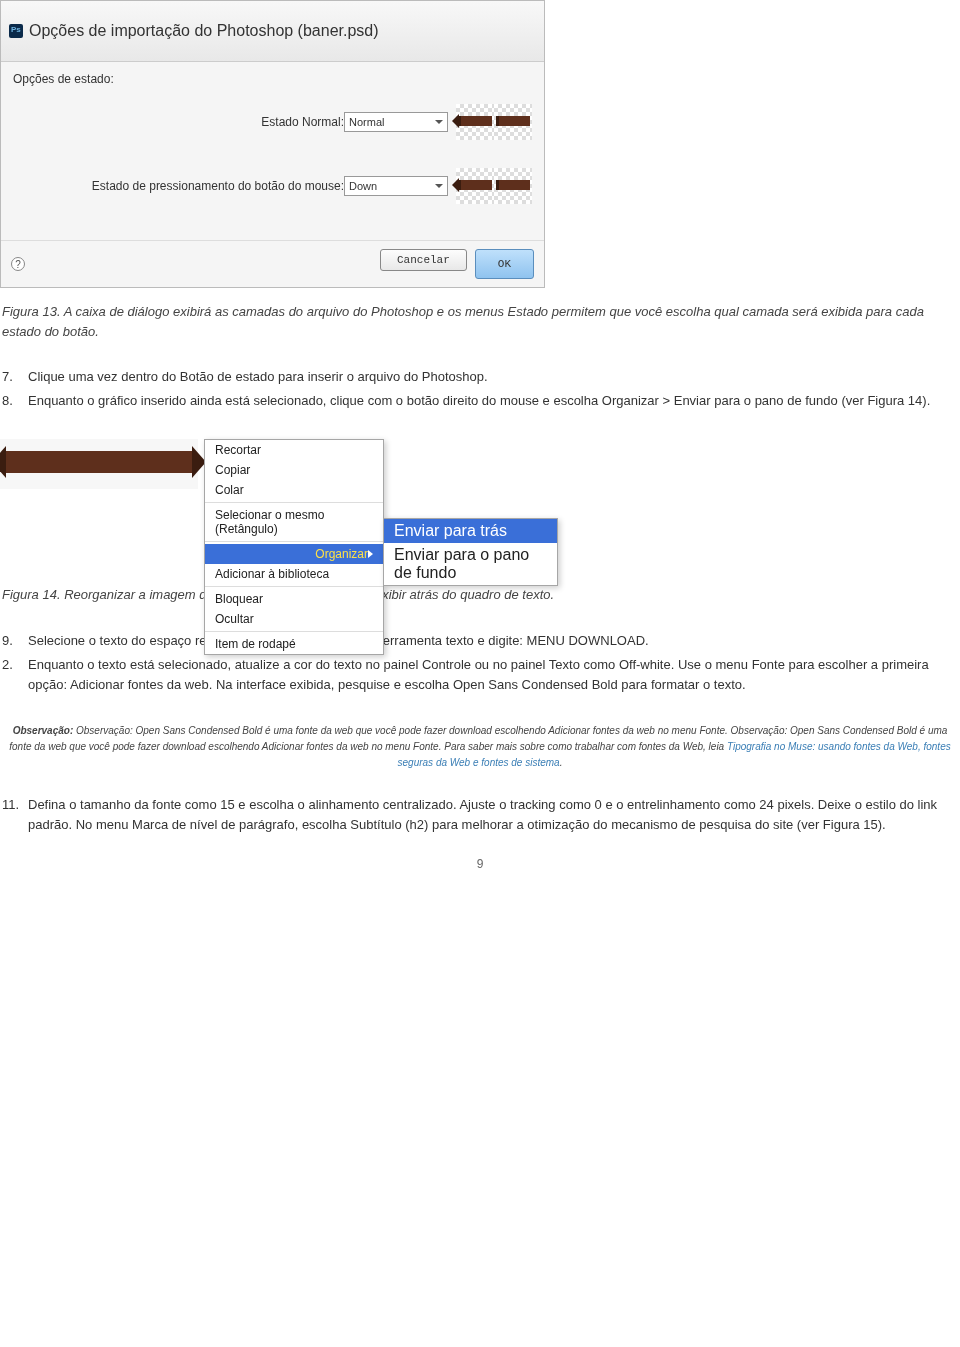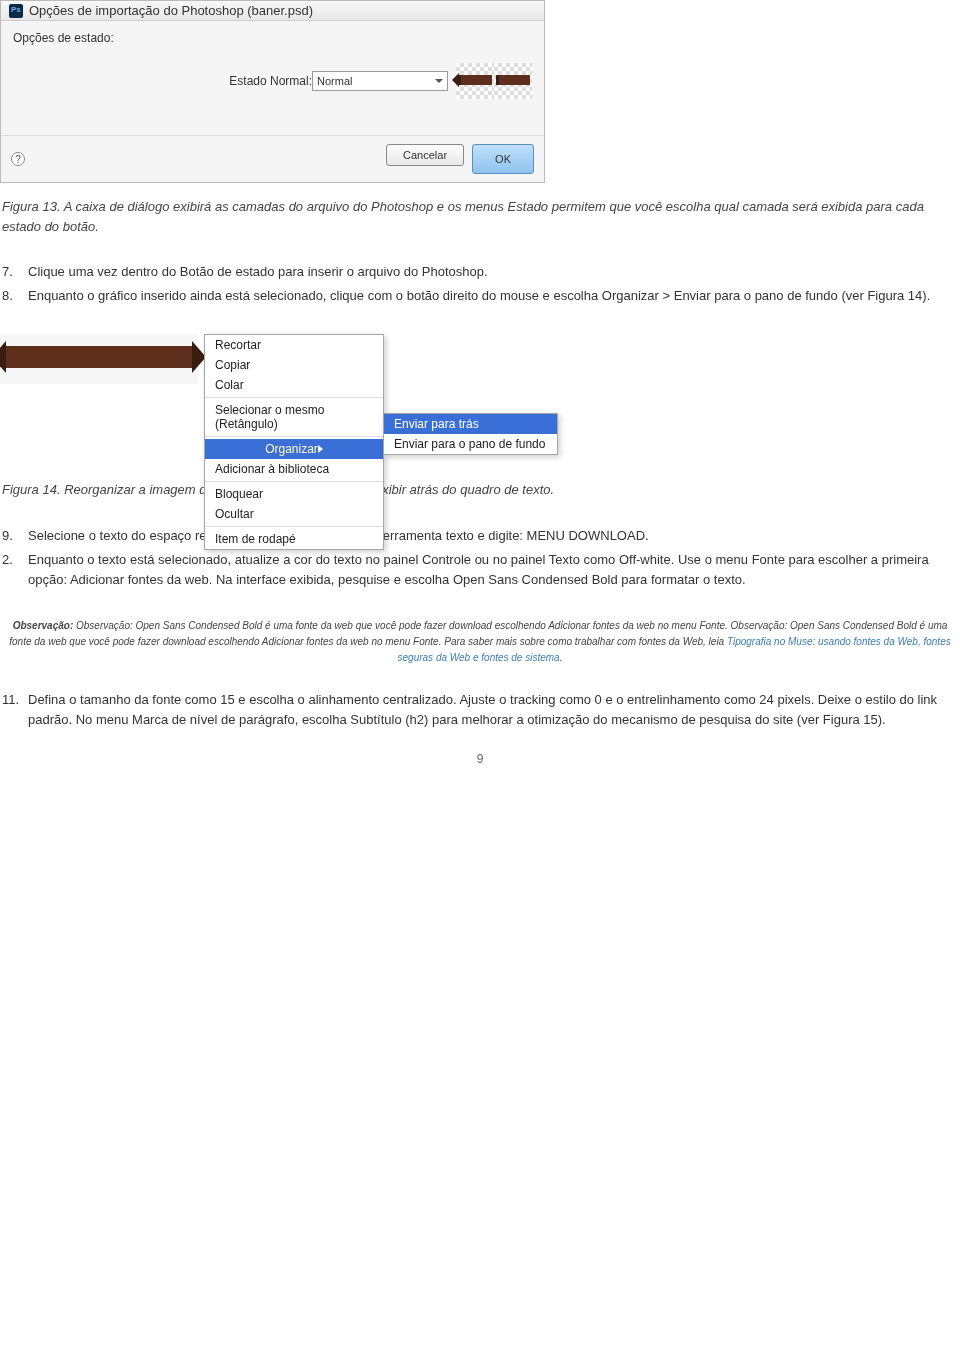--- a/index.html
+++ b/index.html
@@ -13,22 +13,22 @@
   }
   .dialog {
     width: 545px;
     margin: 0;
     background: #f5f5f5;
     border: 1px solid #bbb;
   }
   .dialog-title {
     background: linear-gradient(#f8f8f8,#e8e8e8);
     border-bottom: 1px solid #ccc;
-    padding: 2px 8px;
-    font-size: 13px;
+    padding: 21px 8px;
+    font-size: 16px;
     color: #333;
     display: flex;
     align-items: center;
   }
   .dialog-title .ps-icon {
     width: 14px; height: 14px;
     background: #0b2a4a;
     margin-right: 6px;
     border-radius: 2px;
     position: relative;
@@ -48,21 +48,21 @@
     align-items: center;
     margin-bottom: 28px;
     justify-content: flex-end;
   }
   .state-label {
     font-size: 12px;
     color: #333;
     text-align: right;
   }
   .dropdown {
-    width: 136px;
+    width: 104px;
     height: 20px;
     background: #fff;
     border: 1px solid #999;
     font-size: 11px;
     padding: 1px 4px;
     display: flex;
     align-items: center;
     justify-content: space-between;
     position: relative;
   }
@@ -122,21 +122,21 @@
     background: #fff;
   }
   .dialog-buttons { display: flex; gap: 8px; }
   .btn {
     height: 22px;
     padding: 0 16px;
     font-size: 11px;
     border: 1px solid #888;
     border-radius: 3px;
     background: linear-gradient(#fdfdfd,#e8e8e8);
-    display: flex; align-items: center; justify-content: center;
+    display: flex; align-items: center; justify-content: center; font-family: Liberation Mono, monospace;
   }
   .btn.primary {
     background: linear-gradient(#bfe0fb,#8fc3ef);
     border-color: #5a8ebd;
     padding: 14px 22px;
   }
   .caption {
     font-style: italic;
     font-size: 13px;
     color: #444;
@@ -201,40 +201,40 @@
     box-shadow: 2px 2px 6px rgba(0,0,0,0.2);
     font-size: 12px;
   }
   .context-menu .mi {
     padding: 3px 10px;
     color: #222;
   }
   .context-menu .sep { height: 1px; background: #ddd; margin: 2px 0; }
   .context-menu .mi.hilite {
     background: #3a6fd8;
-    color: #fef9c3;
-    display: flex;
-    justify-content: center;
+    color: #fde047;
+    display: flex;
+    justify-content: flex-end;
     align-items: center;
   }
   .context-menu .mi.hilite .arrow-r {
     width: 0; height: 0;
     border-top: 4px solid transparent;
     border-bottom: 4px solid transparent;
     border-left: 5px solid #fff;
   }
   .submenu {
     position: absolute;
     left: 383px;
     top: 79px;
     width: 175px;
     background: #fff;
     border: 1px solid #a6a6a6;
     box-shadow: 2px 2px 6px rgba(0,0,0,0.2);
-    font-size: 12px;
+    font-size: 16px;
   }
   .submenu .mi { padding: 3px 10px; color: #222; }
   .submenu .mi.hilite { background: #3a6fd8; color: #fff; }
   .note {
     font-size: 10px;
     font-style: italic;
     color: #444;
     line-height: 1.6;
     margin: 28px 2px 24px 2px;
     text-align: center;
@@ -260,20 +260,31 @@
         <span>Normal</span>
         <span class="caret"></span>
       </div>
       <div class="layer-previews">
         <div class="layer-slot filled frame"></div>
         <div class="layer-slot filled"></div>
       </div>
     </div>
 
 
+    <div class="state-row">
+      <span class="state-label">Estado de pressionamento do botão do mouse:</span>
+      <div class="dropdown">
+        <span>Down</span>
+        <span class="caret"></span>
+      </div>
+      <div class="layer-previews">
+        <div class="layer-slot filled frame"></div>
+        <div class="layer-slot filled"></div>
+      </div>
+    </div>
 
   </div>
   <div class="dialog-footer">
     <div class="help-icon">?</div>
     <div class="dialog-buttons">
       <div class="btn">Cancelar</div>
       <div class="btn primary">OK</div>
     </div>
   </div>
 </div>

